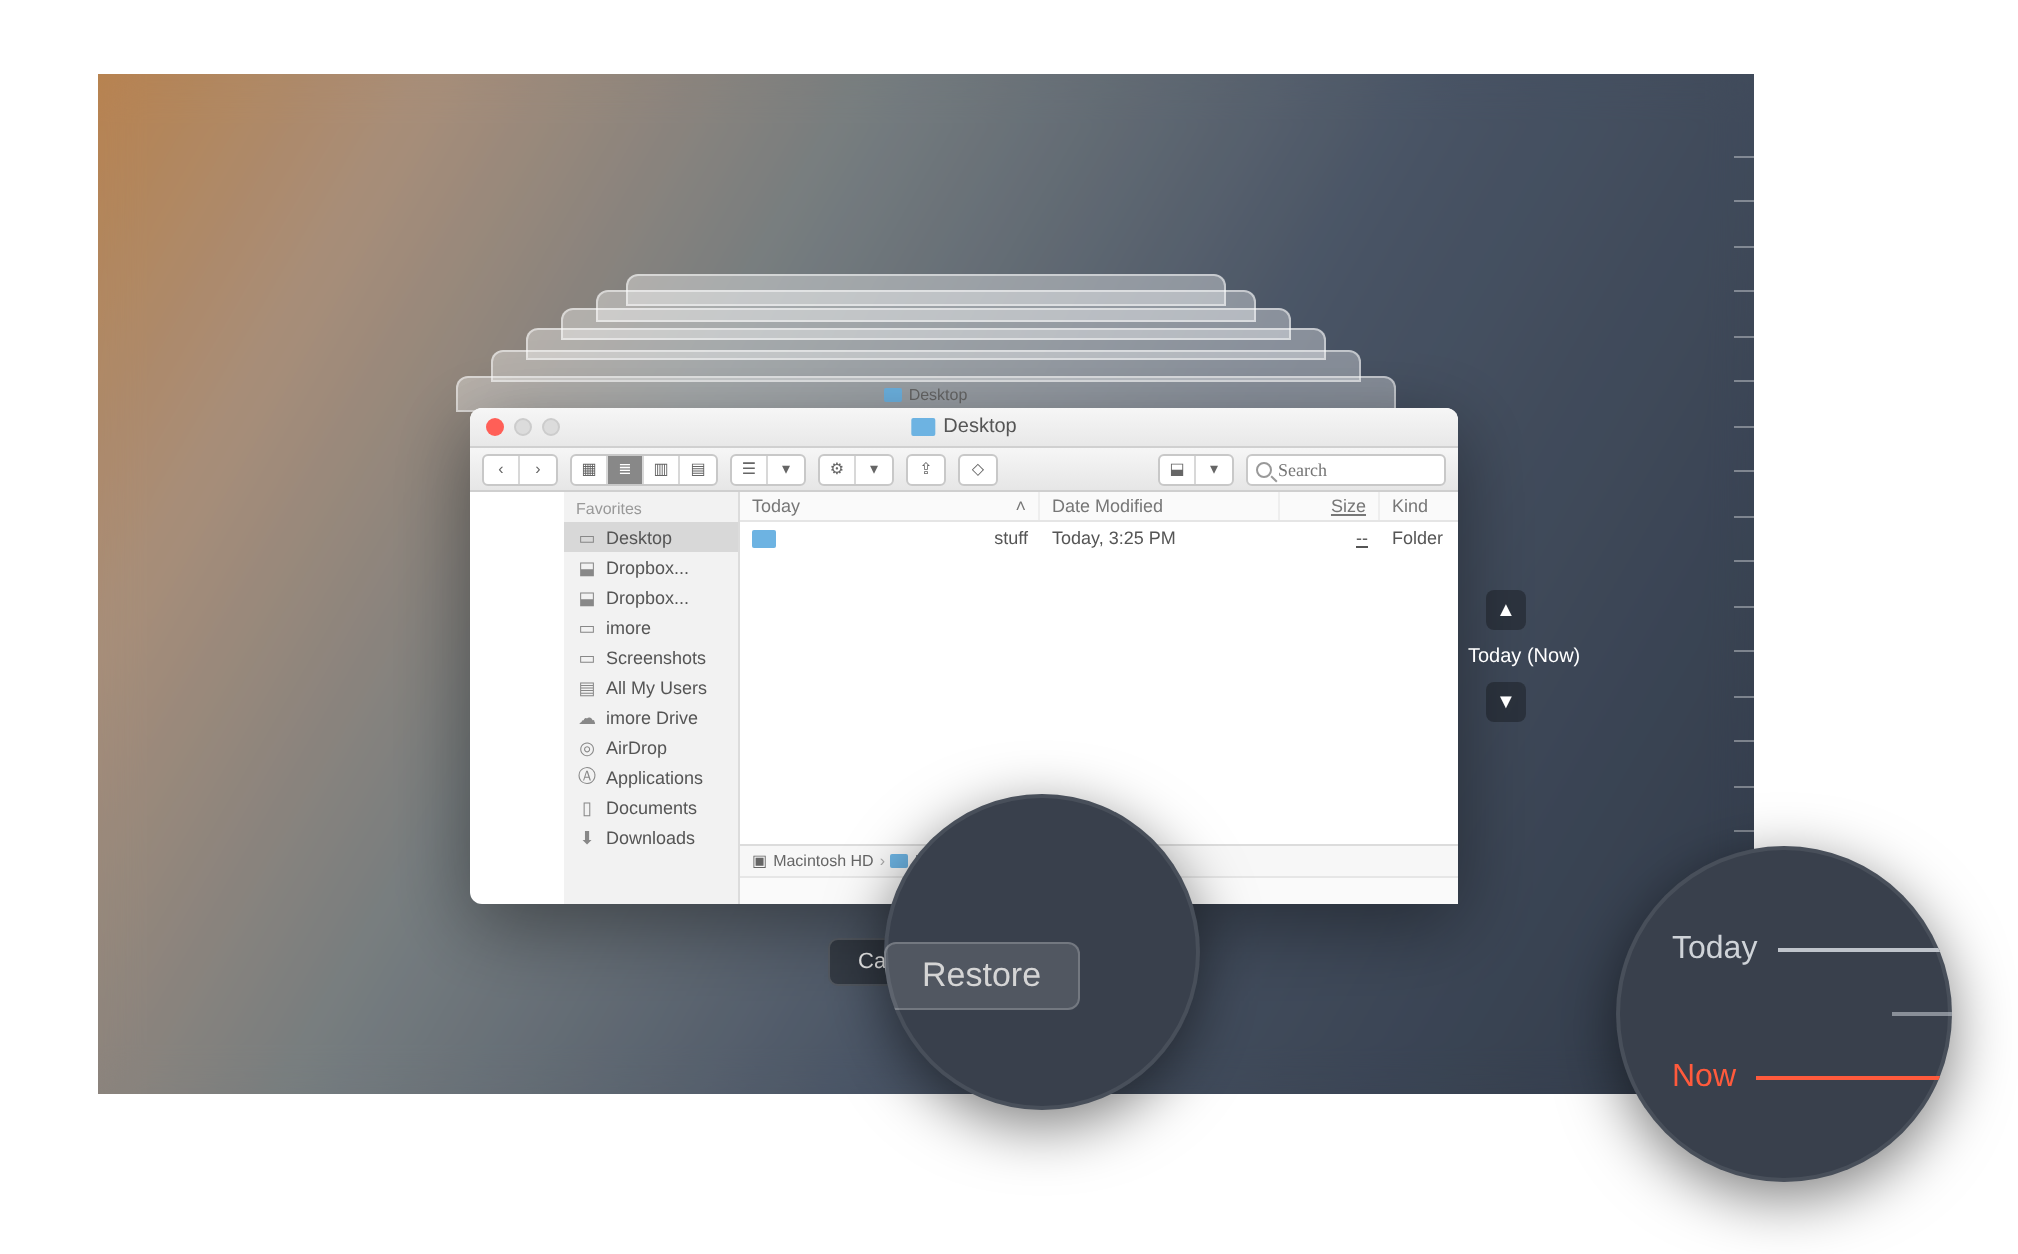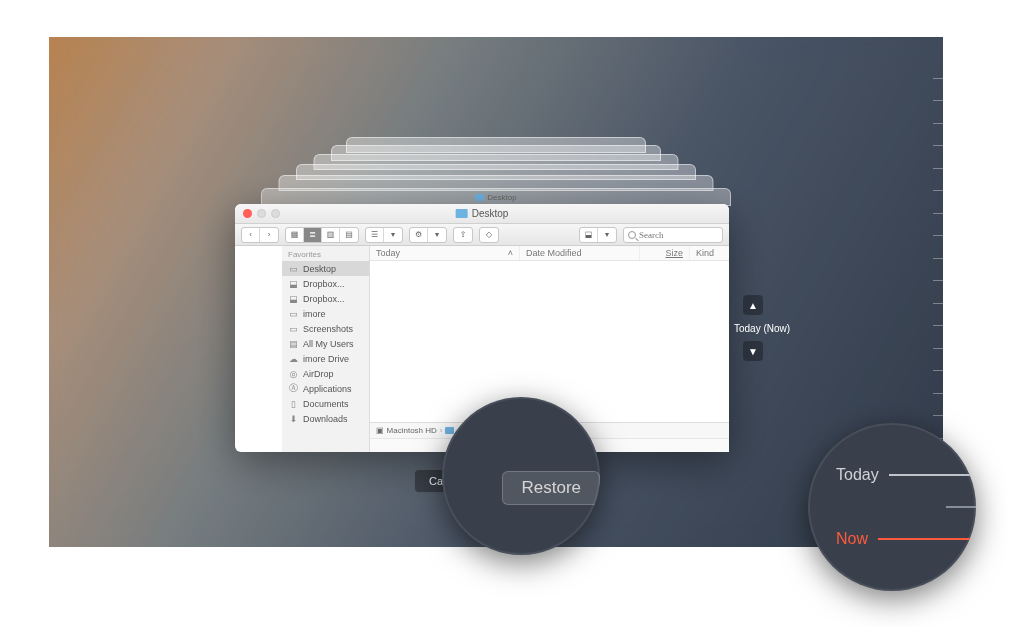--- a/index.html
+++ b/index.html
@@ -1,17 +1,17 @@
 <!DOCTYPE html>
 <html><head>
 <meta charset="utf-8">
 <style>
   * { box-sizing: border-box; margin: 0; padding: 0; font-family: -apple-system, "Helvetica Neue", Arial, sans-serif; }
   body { width: 1009px; height: 627px; overflow: hidden; background: #fff; }
-  .stage { position: absolute; left: 49px; top: 37px; width: 894px; height: 510px; overflow: hidden; background: linear-gradient(120deg, #d89a5e 0%, #c5a78f 15%, #8b9396 35%, #566377 60%, #3a4556 100%); }
+  .stage { position: absolute; left: 49px; top: 37px; width: 828px; height: 510px; overflow: hidden; background: linear-gradient(120deg, #d89a5e 0%, #c5a78f 15%, #8b9396 35%, #566377 60%, #3a4556 100%); }
   .stage::before { content: ""; position: absolute; inset: 0; backdrop-filter: blur(10px); }
   .overlay-dim { position: absolute; inset: 0; background: rgba(0,0,0,0.15); }
 
   
   .ghost { position: absolute; background: rgba(255,255,255,0.35); border: 1px solid rgba(255,255,255,0.5); border-radius: 6px 6px 0 0; height: 16px; left: 50%; transform: translateX(-50%); }
   .ghost .titlebar { display: flex; align-items: center; justify-content: center; height: 100%; font-size: 8px; color: #666; gap: 3px; }
   .mini-folder { width: 9px; height: 7px; background: #6db3e2; border-radius: 1px; display: inline-block; }
 
   
   .finder { position: absolute; left: 186px; top: 167px; width: 494px; height: 248px; background: #fff; border-radius: 6px; box-shadow: 0 10px 40px rgba(0,0,0,0.4); display: flex; flex-direction: column; font-size: 10px; color: #444; }
@@ -60,21 +60,21 @@
   
   .nav-btn { position: absolute; width: 20px; height: 20px; background: rgba(0,0,0,0.3); border-radius: 4px; display: flex; align-items: center; justify-content: center; color: #fff; font-size: 10px; }
   .timeline-label { position: absolute; color: #fff; font-size: 10px; }
   .ticks { position: absolute; right: 0; top: 0; height: 100%; width: 14px; display: flex; flex-direction: column; justify-content: space-around; padding: 30px 0; }
   .tick { height: 1px; background: rgba(255,255,255,0.35); width: 10px; margin-left: auto; }
 
   
   .btm-btn { position: absolute; height: 24px; padding: 0 14px; background: rgba(0,0,0,0.35); color: #eee; border-radius: 5px; font-size: 11px; display: flex; align-items: center; border: 1px solid rgba(255,255,255,0.15); }
 
   
-  .lens { position: absolute; border-radius: 50%; background: #39404c; box-shadow: 0 8px 30px rgba(0,0,0,0.5), inset 0 0 0 2px rgba(255,255,255,0.08); display: flex; flex-direction: column; align-items: flex-end; justify-content: center; color: #cfd3d8; overflow: hidden; }
+  .lens { position: absolute; border-radius: 50%; background: #39404c; box-shadow: 0 8px 30px rgba(0,0,0,0.5), inset 0 0 0 2px rgba(255,255,255,0.08); display: flex; flex-direction: column; align-items: flex-start; justify-content: center; color: #cfd3d8; overflow: hidden; }
   .lens.restore { left: 442px; top: 397px; width: 158px; height: 158px; }
   .lens.restore .big-btn { background: rgba(255,255,255,0.12); border: 1px solid rgba(255,255,255,0.2); border-radius: 6px; padding: 6px 18px; font-size: 17px; color: #d5d5d5; margin-top: 26px; }
   .lens.restore .hint { font-size: 13px; color: #aeb4bc; letter-spacing: 1px; margin-bottom: -2px; }
   .lens.timeline { left: 808px; top: 423px; width: 168px; height: 168px; align-items: flex-start; padding-left: 28px; gap: 22px; justify-content: center; }
   .lens.timeline .t-row { display: flex; align-items: center; gap: 10px; font-size: 16px; width: 100%; }
   .lens.timeline .t-line { height: 2px; background: #bfc4cb; flex: 1; }
   .lens.timeline .t-line.short { opacity: .6; max-width: 30px; }
   .lens.timeline .now { color: #ff5a3c; }
   .lens.timeline .now .t-line { background: #ff5a3c; }
 </style>
@@ -219,20 +219,29 @@
 
       <div class="listview">
         <div class="cols">
           <div class="col c-name">
               <span>Today</span>
               <span>˄</span>
             </div>
           <div class="col c-mod">Date Modified</div>
           <div class="col c-size">Size</div>
           <div class="col c-kind">Kind</div>
+        </div>
+        <div class="row">
+          <div class="cell c-name">
+              <span class="folder-icon"></span>
+              <span>stuff</span>
+            </div>
+          <div class="cell c-mod">Today, 3:25 PM</div>
+          <div class="cell c-size">--</div>
+          <div class="cell c-kind">Folder</div>
         </div>
         <div style="flex:1"></div>
         <div class="pathbar">
           <span>▣</span>
             <span>Macintosh HD</span>
             <span class="sep">›</span>
           <span class="mini-folder" style="width:9px;height:7px"></span>
             <span>Users</span>
             <span class="sep">›</span>
           <span>⌂</span>

